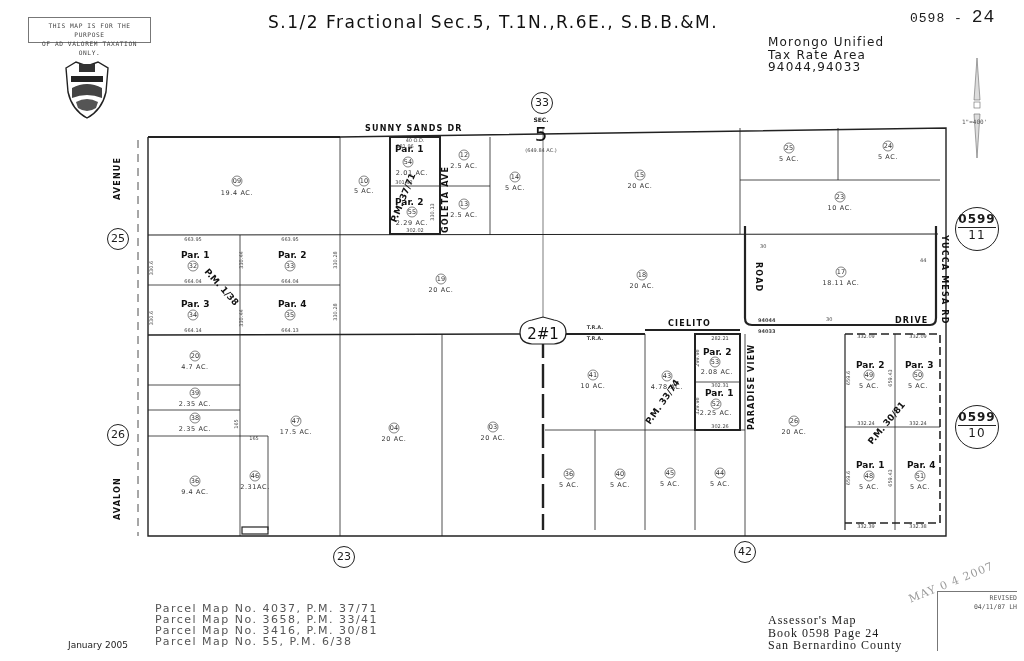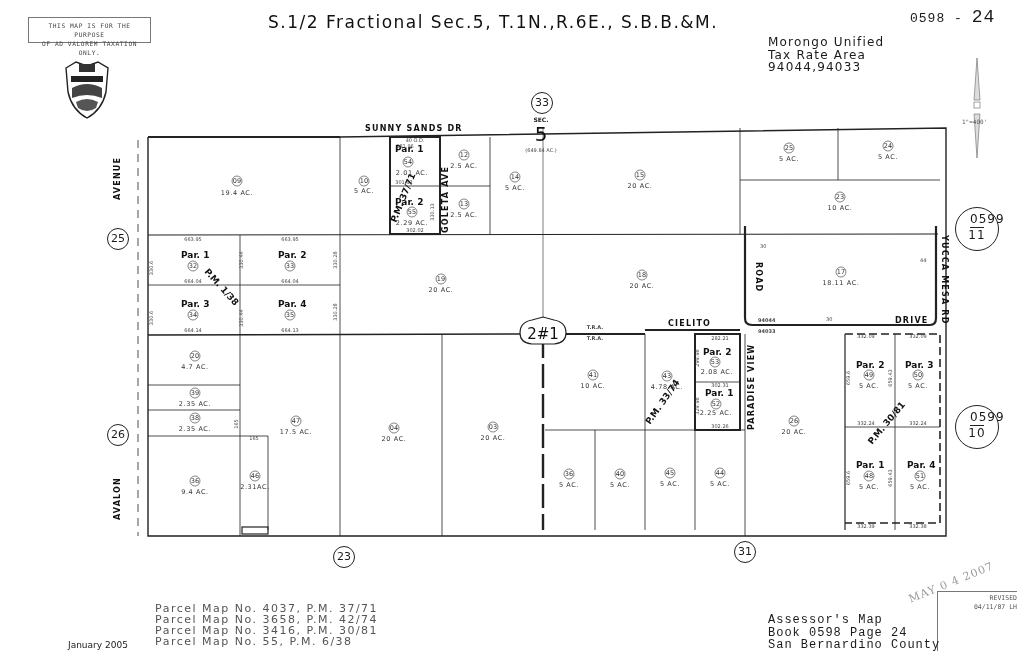--- a/index.html
+++ b/index.html
@@ -13,30 +13,30 @@
            font-family: "DejaVu Sans", sans-serif; }
   .tra { left: 768px; top: 36px; font-size: 12px; line-height: 12.5px; letter-spacing: 1.2px;
          font-family: "DejaVu Sans", sans-serif; }
   .mapno { left: 910px; top: 7px; font-family: Liberation Mono, monospace; font-size: 13px; letter-spacing: 1px; }
   .mapno .big { font-size: 18px; }
   .mapno .part { display:inline-block; }
   .footer-date { left: 35px; top: 640px; font-size: 9px; font-family: "DejaVu Sans", sans-serif; padding-left: 33px; }
   .pm-list { left: 155px; top: 603px; font-size: 11px; line-height: 11px; letter-spacing: 1.5px; color: #555;
              font-family: "DejaVu Sans", sans-serif; }
   .asr { left: 768px; top: 614px; font-size: 12px; line-height: 12.5px; letter-spacing: 1px;
-         font-family: Liberation Mono, monospace; }
+         font-family: Liberation Serif, serif; }
   .revised { left: 937px; top: 591px; width: 80px; height: 60px; border-left: 1px solid #777; border-top: 1px solid #777;
              font-size: 6.5px; color: #555; text-align: right; line-height: 9px; padding-top: 2px; box-sizing: border-box; }
   .stamp { left: 906px; top: 576px; font-size: 11px; color: #999; transform: rotate(-22deg);
            font-family: "DejaVu Serif", serif; letter-spacing: 1px; }
   .scale-label { left: 962px; top: 118px; font-size: 6px; color: #555; }
   .circ-ref { position:absolute; border: 1px solid #222; border-radius: 50%; text-align:center;
               font-family: "DejaVu Sans", sans-serif; background:#fff; }
   .book-ref { width: 42px; height: 42px; font-size: 12px; line-height: 14px; letter-spacing: 1px; }
-  .book-ref .top { border-bottom: 1px solid #222; padding-top: 4px; padding-bottom: 1px; margin: 0 14px; }
+  .book-ref .top { border-bottom: 1px solid #222; padding-top: 4px; padding-bottom: 1px; margin: 0 2px; font-weight: bold; }
   .page-ref { width: 20px; height: 20px; font-size: 11px; line-height: 20px; }
   svg text { font-family: "DejaVu Sans", sans-serif; }
   .pnum { font-size: 6.5px; fill: #333; }
   .acres { font-size: 6.5px; fill: #333; letter-spacing: 0.6px; }
   .dim { font-size: 5px; fill: #444; }
   .parlbl { font-size: 9px; fill: #111; font-weight: bold; }
   .street { font-size: 8px; fill: #111; letter-spacing: 1.2px; font-weight: bold; }
 </style>
 </head>
 <body>
@@ -409,35 +409,35 @@
     <text x="920" y="262" class="dim">44</text>
     <text transform="translate(238,424) rotate(-90)" text-anchor="middle" class="dim">165</text>
     <text x="254" y="440" text-anchor="middle" class="dim">165</text>
   </g>
 </svg>
 
 <div class="circ-ref page-ref" style="left:531px;top:92px;">33</div>
 <div class="circ-ref page-ref" style="left:107px;top:228px;">25</div>
 <div class="circ-ref page-ref" style="left:107px;top:424px;">26</div>
 <div class="circ-ref page-ref" style="left:333px;top:546px;">23</div>
-<div class="circ-ref page-ref" style="left:734px;top:541px;">31</div>
+<div class="circ-ref page-ref" style="left:734px;top:541px;">42</div>
 
 <div class="circ-ref book-ref" style="left:955px;top:207px;">
   <div class="top">0599</div>
   <div>11</div>
 </div>
 <div class="circ-ref book-ref" style="left:955px;top:405px;">
   <div class="top">0599</div>
   <div>10</div>
 </div>
 
 <div class="abs footer-date">January 2005</div>
 <div class="abs pm-list">
   <div>Parcel Map No. 4037, P.M. 37/71</div>
-  <div>Parcel Map No. 3658, P.M. 42/74</div>
+  <div>Parcel Map No. 3658, P.M. 33/41</div>
   <div>Parcel Map No. 3416, P.M. 30/81</div>
   <div>Parcel Map No. 55, P.M. 6/38</div>
 </div>
 <div class="abs stamp">MAY 0 4 2007</div>
 <div class="abs revised">
   <div>REVISED</div>
   <div>04/11/07 LH</div>
 </div>
 <div class="abs asr">
   <div>Assessor's Map</div>

